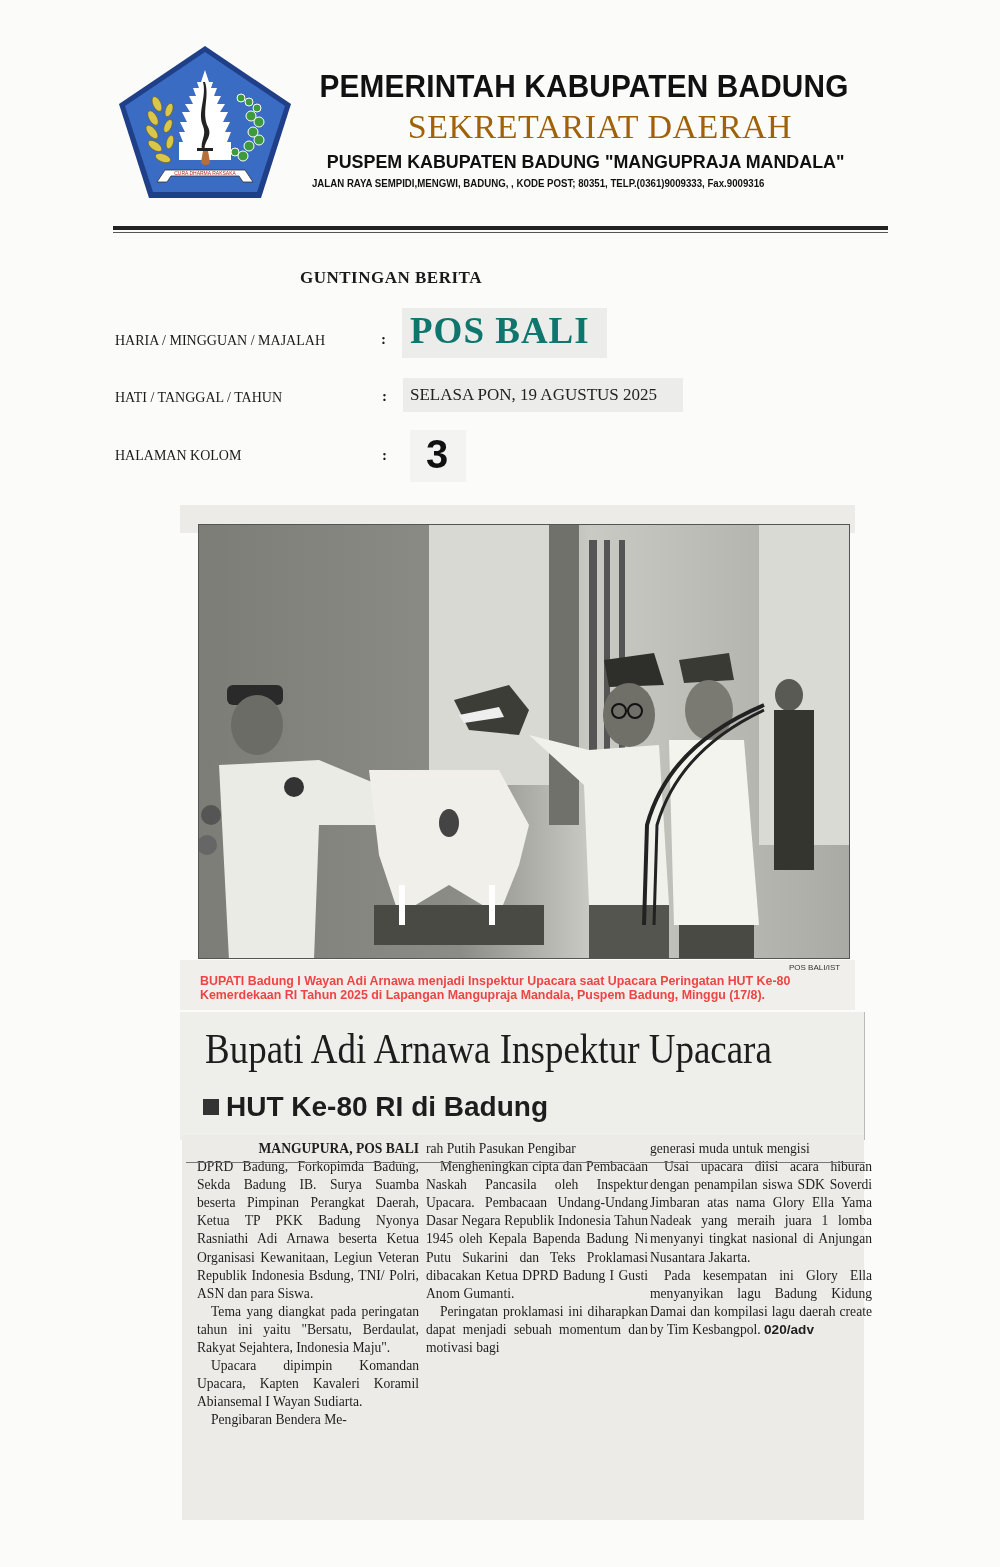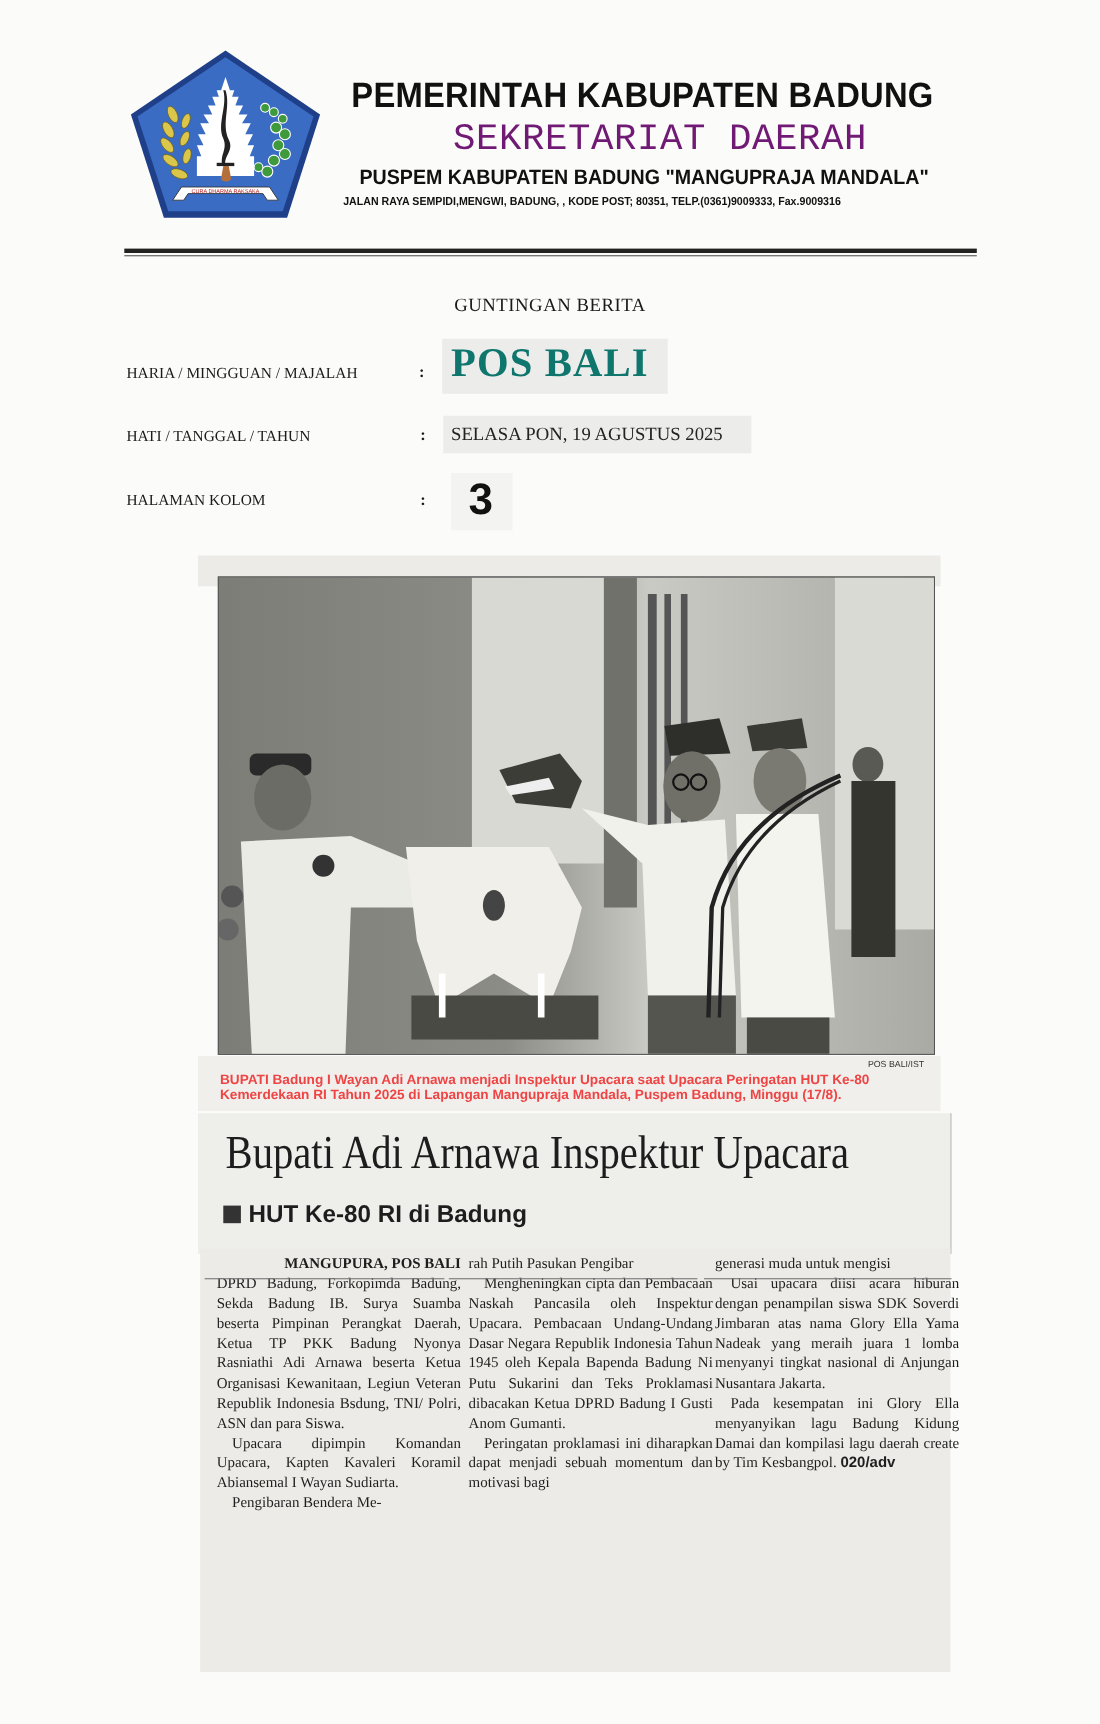--- a/index.html
+++ b/index.html
@@ -10,42 +10,42 @@
   .letterhead { position: absolute; left: 0; top: 0; width: 1000px; height: 240px; }
   .logo { position: absolute; left: 115px; top: 42px; width: 180px; height: 160px; }
   .lh-title {
     position: absolute; left: 305px; top: 68px; width: 600px;
     font-family: "Liberation Sans", sans-serif; font-weight: 700;
     font-size: 32px; letter-spacing: 0.2px; color: #111; text-align: center;
     transform: scaleX(0.93); transform-origin: left center; white-space: nowrap;
   }
   .lh-sub {
     position: absolute; left: 305px; top: 108px; width: 590px;
-    font-family: Liberation Mono, monospace; font-size: 34px; color: #701a75;
+    font-family: Liberation Serif, serif; font-size: 34px; color: #a16207;
     text-align: center; letter-spacing: 0.5px; white-space: nowrap;
   }
   .lh-puspem {
     position: absolute; left: 313px; top: 151px; width: 580px;
     font-family: "Liberation Sans", sans-serif; font-weight: 700;
     font-size: 19px; color: #111; text-align: center; white-space: nowrap;
     transform: scaleX(0.94); transform-origin: left center;
   }
   .lh-address {
     position: absolute; left: 312px; top: 177px; width: 620px;
     font-family: "Liberation Sans", sans-serif; font-weight: 700;
     font-size: 10.5px; color: #111; white-space: nowrap;
     transform: scaleX(0.92); transform-origin: left center;
   }
   .lh-rule-thick { position: absolute; left: 113px; top: 226px; width: 775px; height: 4px; background: #222; }
   .lh-rule-thin { position: absolute; left: 113px; top: 232px; width: 775px; height: 1px; background: #555; }
 
   
   .clip-heading {
-    position: absolute; left: 300px; top: 268px; width: 400px; text-align: center;
-    font-weight: 400; font-size: 17px; letter-spacing: 0.5px;
+    position: absolute; left: 300px; top: 268px; width: 400px; 
+    font-weight: 700; font-size: 17px; letter-spacing: 0.5px;
   }
   .meta-row { position: absolute; left: 115px; font-weight: 400; font-size: 14px; white-space: nowrap; }
   .meta-label { display: inline-block; }
   .meta-colon { position: absolute; font-weight: 700; font-size: 15px; }
   .meta-value-box { position: absolute; background: #ececea; }
   .meta-value { position: absolute; white-space: nowrap; }
 
   .v-media {
     font-family: "Liberation Serif", serif; font-weight: 700; font-size: 37px; color: #0f766e;
     letter-spacing: 1px;
@@ -76,21 +76,21 @@
     position: absolute; left: 180px; top: 1012px; width: 685px; height: 128px; background: #eeeeeb;
     border-right: 1px solid #bbb;
   }
   .headline {
     position: absolute; left: 205px; top: 1024px; white-space: nowrap;
     font-family: "Liberation Serif", serif; font-size: 43px; color: #1d1d1d;
     transform: scaleX(0.86); transform-origin: left center;
   }
   .subhead {
     position: absolute; left: 203px; top: 1091px; white-space: nowrap;
-    font-family: "Liberation Sans", sans-serif; font-weight: 700; font-size: 22px; color: #1d1d1d;
+    font-family: "Liberation Sans", sans-serif; font-weight: 700; font-size: 28px; color: #1d1d1d;
     display: flex; align-items: center; text-align: right;
   }
   .subhead-bullet { display: inline-block; width: 16px; height: 16px; background: #333; margin-right: 7px; }
 
   .body-block {
     position: absolute; left: 182px; top: 1135px; width: 682px; height: 385px; background: #ecebe7;
   }
   .col {
     position: absolute; width: 222px;
     font-family: "Liberation Serif", serif; font-size: 13.6px; line-height: 18.1px; color: #1e1e1e;
@@ -247,20 +247,21 @@
 <div class="subhead">
   <span class="subhead-bullet"></span>
   <span>HUT Ke-80 RI di Badung</span>
 </div>
 
 <div class="body-block"></div>
 
 <div class="col col1">
   <span class="dateline">MANGUPURA, POS BALI</span>
   <p class="no-indent">DPRD Badung, Forkopimda Badung, Sekda Badung IB. Surya Suamba beserta Pimpinan Perangkat Daerah, Ketua TP PKK Badung Nyonya Rasniathi Adi Arnawa beserta Ketua Organisasi Kewanitaan, Legiun Veteran Republik Indonesia Bsdung, TNI/ Polri, ASN dan para Siswa.</p>
+  <p>Tema yang diangkat pada peringatan tahun ini yaitu "Bersatu, Berdaulat, Rakyat Sejahtera, Indonesia Maju".</p>
   <p>Upacara dipimpin Komandan Upacara, Kapten Kavaleri Koramil Abiansemal I Wayan Sudiarta.</p>
   <p>Pengibaran Bendera Me-</p>
 </div>
 <div class="col-rule" style="left:186px; top:1162px; width:218px;"></div>
 
 <div class="col col2">
   <p class="no-indent">rah Putih Pasukan Pengibar</p>
   <p>Mengheningkan cipta dan Pembacaan Naskah Pancasila oleh Inspektur Upacara. Pembacaan Undang-Undang Dasar Negara Republik Indonesia Tahun 1945 oleh Kepala Bapenda Badung Ni Putu Sukarini dan Teks Proklamasi dibacakan Ketua DPRD Badung I Gusti Anom Gumanti.</p>
   <p>Peringatan proklamasi ini diharapkan dapat menjadi sebuah momentum dan motivasi bagi</p>
 </div>

